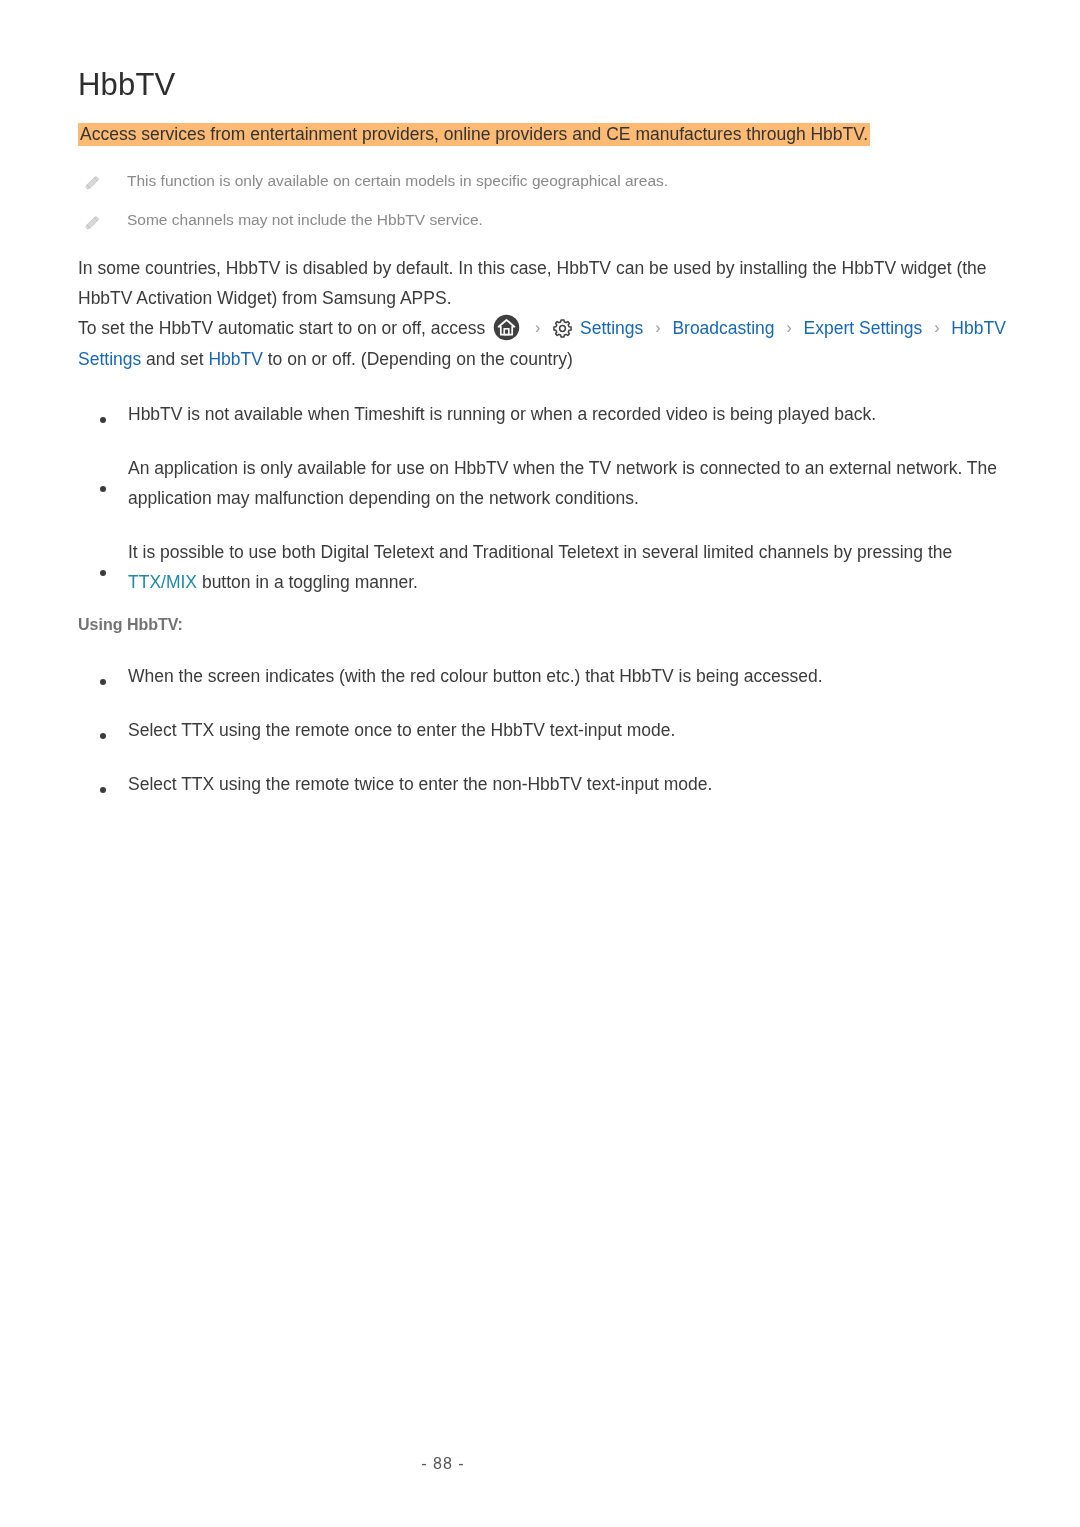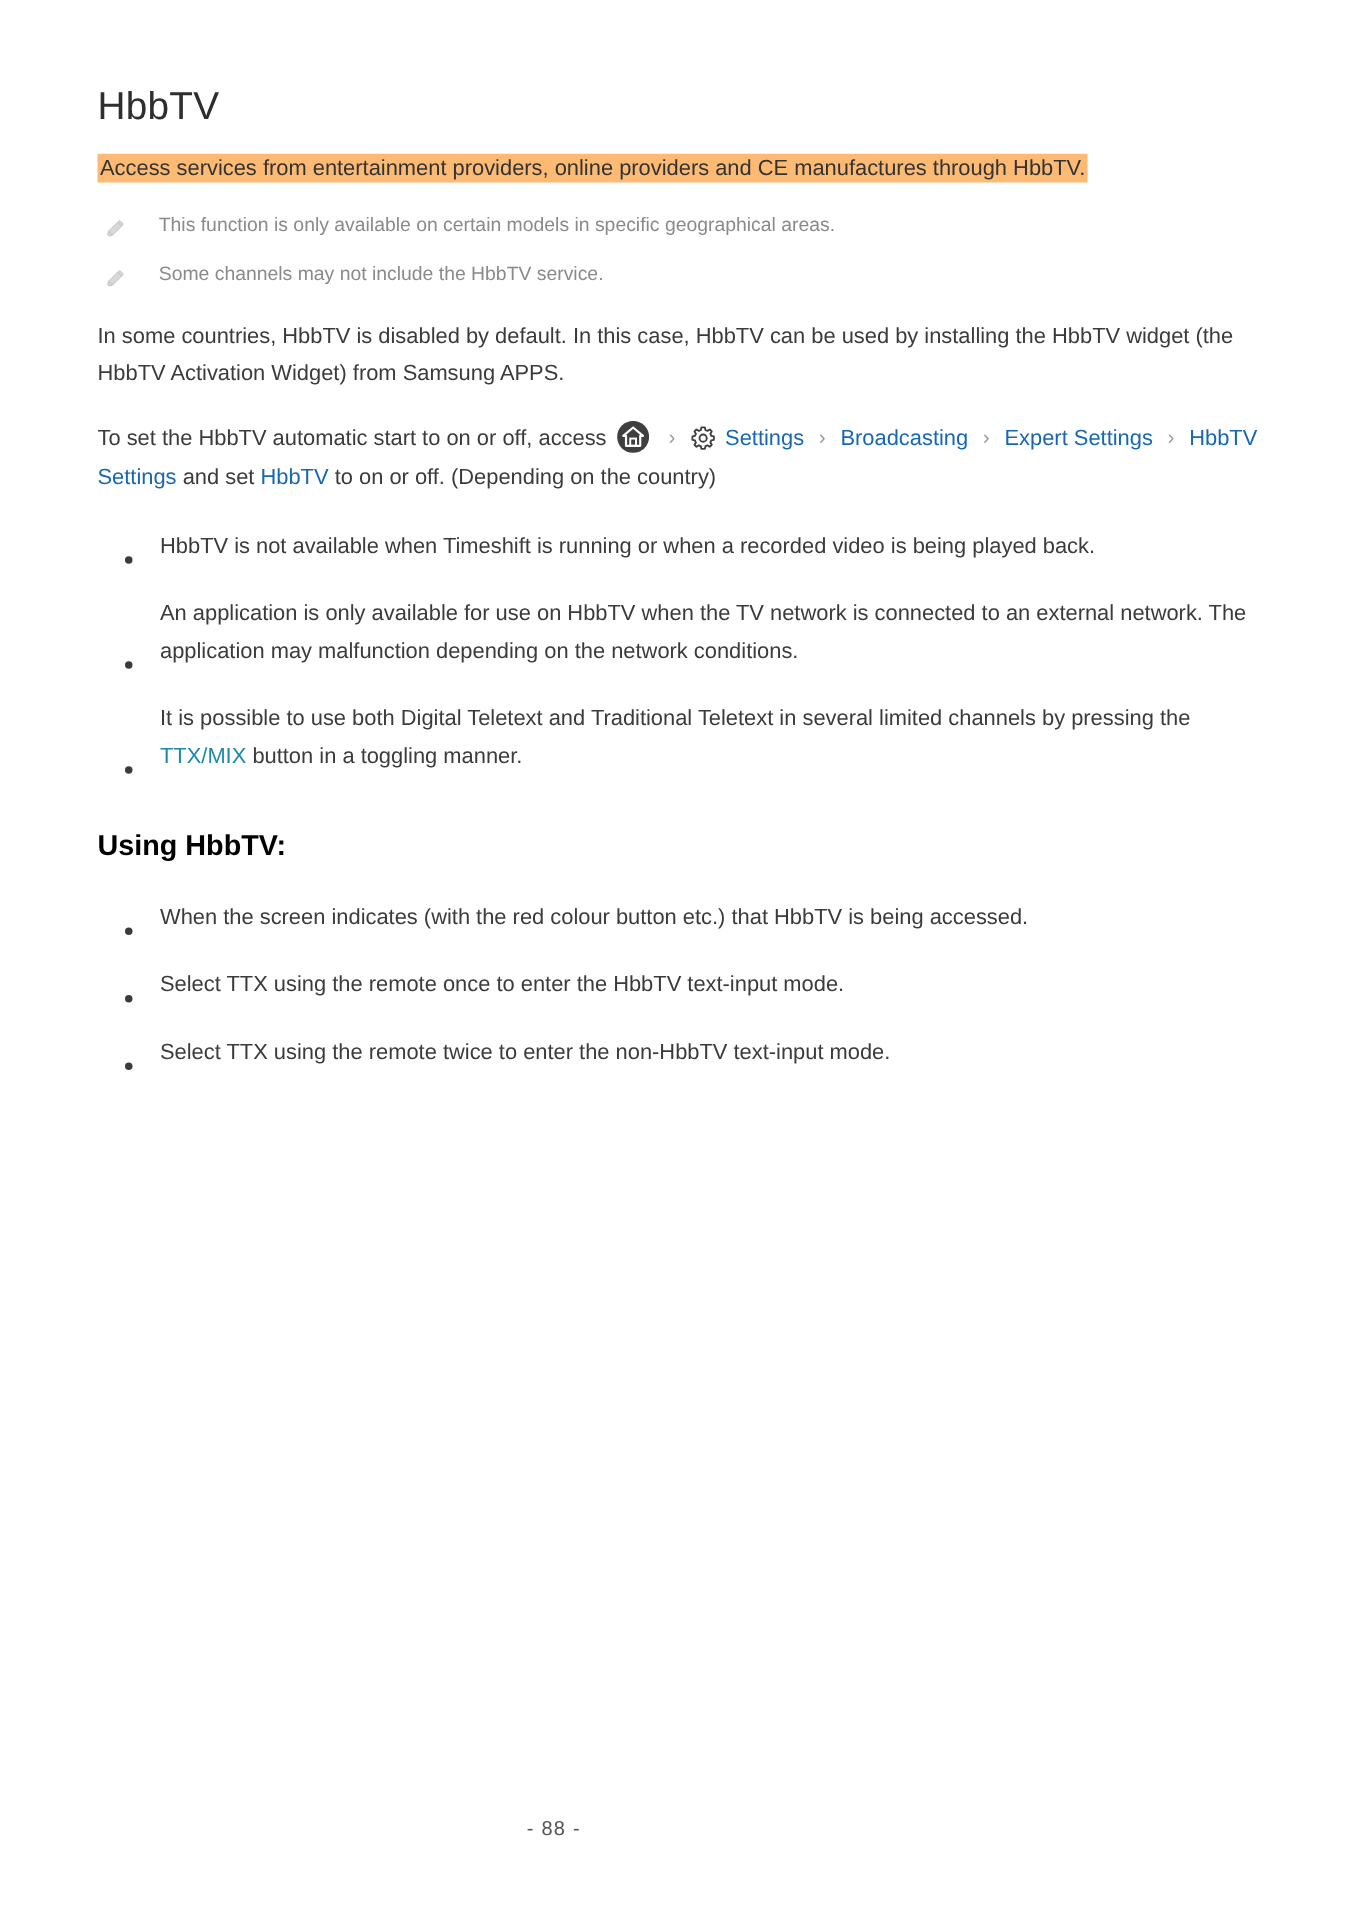--- a/index.html
+++ b/index.html
@@ -84,21 +84,20 @@
   .para.tight { margin-top: 18px; }
 
   .link { color: #1767b2; }
   .teal { color: #2089a8; }
 
   
   .crumb-line {
     font-size: 17.5px;
     color: #3b3b3b;
     line-height: 1.75;
-    margin-top: 22px;
   }
   .home-icon {
     display: inline-block;
     vertical-align: -7px;
     width: 27px;
     height: 27px;
     margin: 0 3px;
   }
   .gear-icon {
     display: inline-block;
@@ -112,44 +111,44 @@
     color: #9a9a9a;
     font-size: 16px;
     padding: 0 7px;
     vertical-align: 1px;
   }
 
   
   .bullets { margin-top: 14px; }
   .bullet {
     display: flex;
-    align-items: flex-end;
+    align-items: center;
     margin-top: 24px;
     padding-left: 22px;
   }
   .bullet .dot {
     flex: 0 0 auto;
     width: 6px;
     height: 6px;
     border-radius: 50%;
     background: #3b3b3b;
     margin-top: 12px;
     margin-right: 22px;
   }
   .bullet .btext {
     font-size: 17.5px;
     color: #3b3b3b;
     line-height: 1.72;
   }
 
   .subhead {
-    font-size: 23px;
+    font-size: 16px;
     font-weight: bold;
-    color: #000000;
-    margin-top: 40px;
+    color: #737373;
+    margin-top: 16px;
     line-height: 1.5;
   }
 
   
   .footer {
     position: absolute;
     left: 0;
     top: 1455px;
     width: 886px;
     text-align: center;

